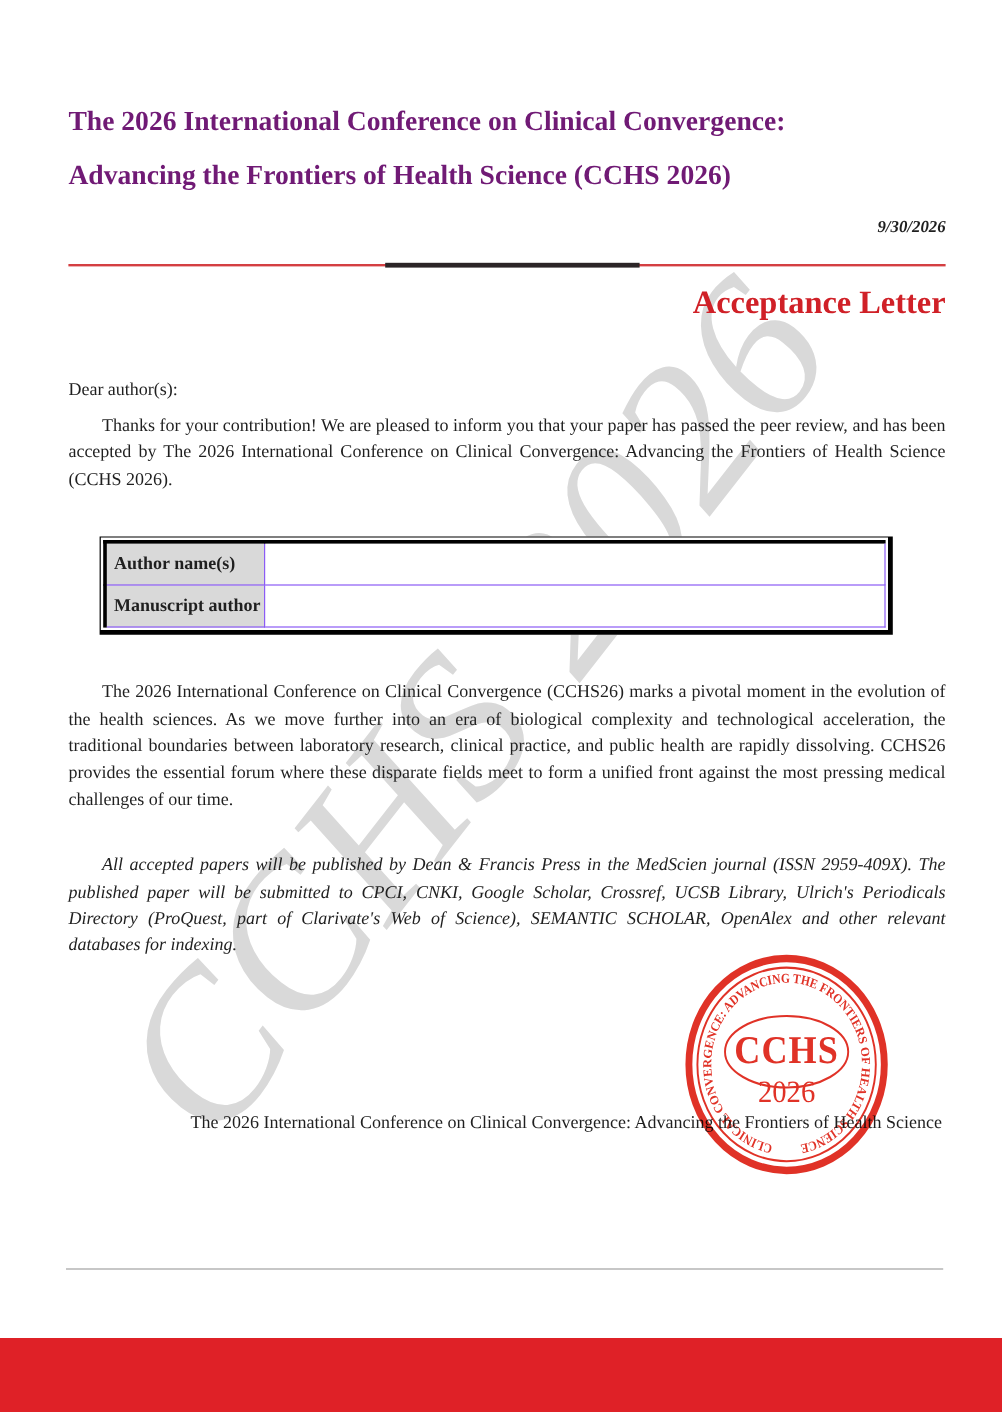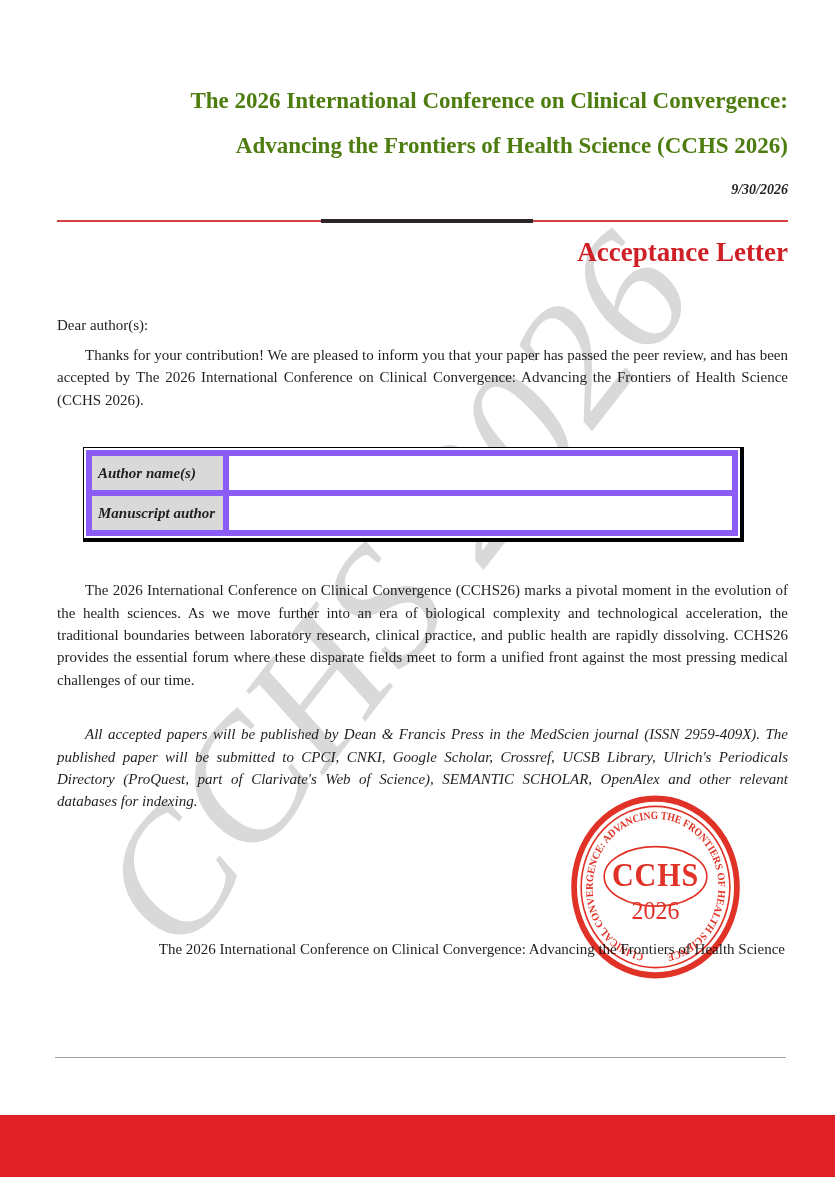--- a/index.html
+++ b/index.html
@@ -23,25 +23,25 @@
     left: 395px;
     transform: translate(-50%,-50%) rotate(-52deg);
     font-size: 172px;
     font-style: italic;
     color: #d9d9d9;
     white-space: nowrap;
     z-index: 0;
     letter-spacing: 2px;
   }
   .title {
-    text-align: right;
+    text-align: left;
     font-weight: bold;
     font-size: 23px;
     line-height: 45px;
-    color: #4d7c0f;
+    color: #701a75;
   }
   .doc-date {
     text-align: right;
     font-style: italic;
     font-weight: 600;
     font-size: 14px;
     margin-top: 14px;
   }
   .rule {
     position: relative;
@@ -91,24 +91,23 @@
     padding: 2px;
     background: #ffffff;
   }
   .info-table {
     width: 100%;
     border-collapse: collapse;
     border: solid #000;
     border-width: 3px 1px 1px 3px;
   }
   .info-table td {
-    border: 6px solid #8b5cf6;
+    border: 1px solid #8b5cf6;
     height: 32px;
     font-size: 15px;
-    font-style: italic;
   }
   .info-table td.label-cell {
     width: 124px;
     background: #d9d9d9;
     font-weight: bold;
     padding-left: 6px;
   }
   .info-table td.value-cell { background: #ffffff; }
   .footer-block {
     margin-top: 126px;

